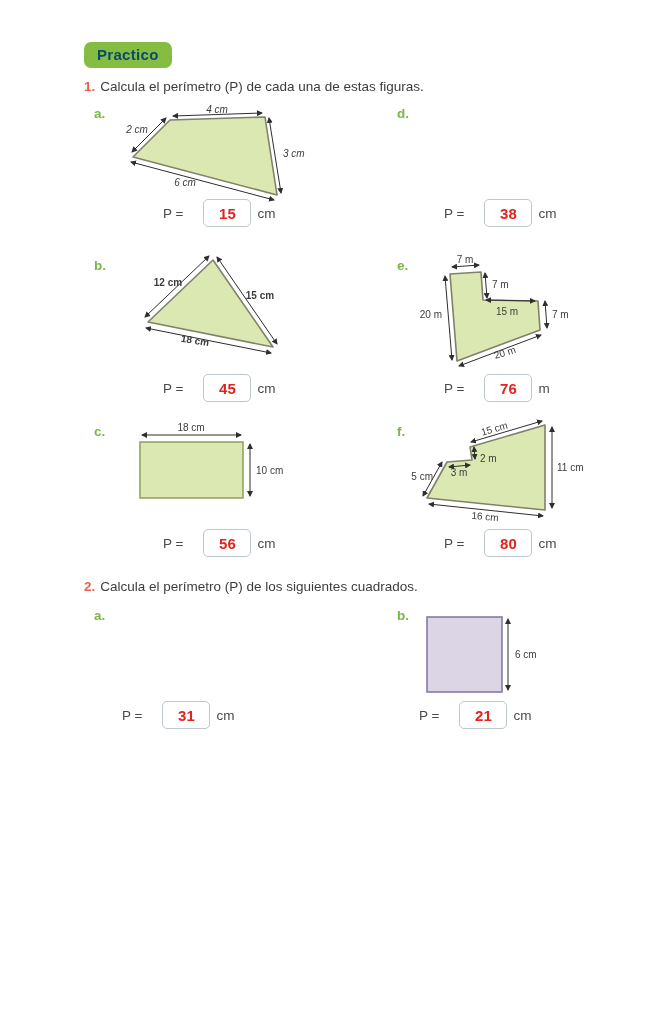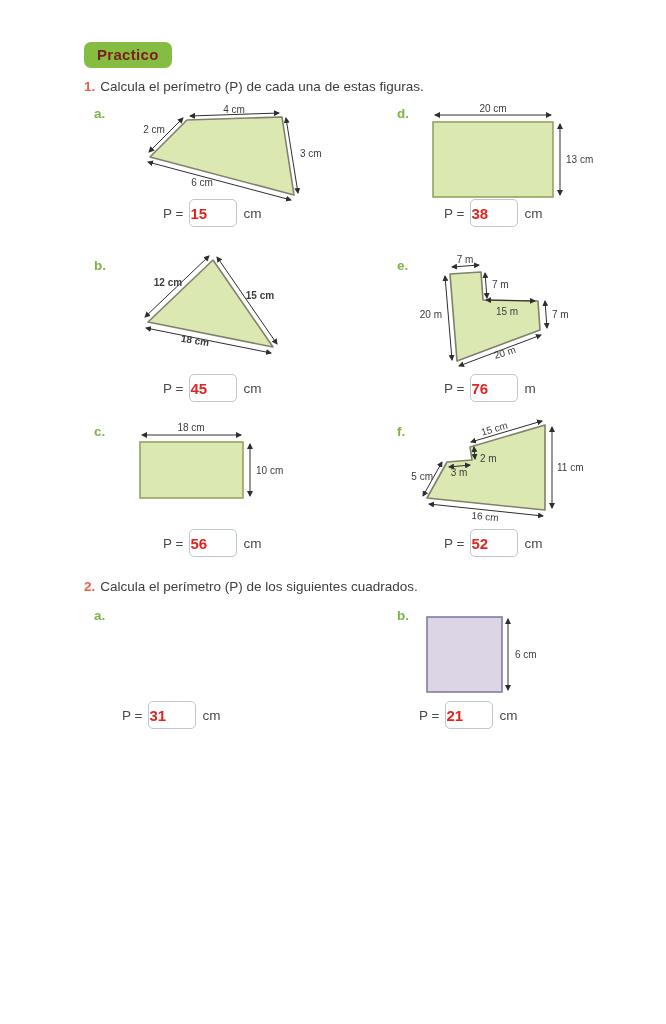--- a/index.html
+++ b/index.html
@@ -6,52 +6,52 @@
     --badge-green:#84bd42; --letter-green:#7ab648; --number-orange:#e8604c;
     --body-text:#3d3d3d; --dim-text:#3c3c3c; --answer-red:#e0241e;
     --box-border:#bcc8ce; --shape-fill:#dce8b2; --shape-stroke:#80806d;
     --rect-stroke:#95a35f; --square-fill:#dcd5e6; --square-stroke:#857ba1;
     --dim-line:#2e2e2e;
   }
   html,body{margin:0;padding:0;background:#fff;}
   .page{position:relative;width:666px;height:1024px;background:#fff;
         font-family:"Liberation Sans",sans-serif;overflow:hidden;}
   .badge{position:absolute;left:84px;top:42px;background:var(--badge-green);
-         color:#7f1d1d;font-size:15px;font-weight:bold;padding:4px 13px 5px;
+         color:#0c4a6e;font-size:15px;font-weight:bold;padding:4px 13px 5px;
          border-radius:7px;letter-spacing:.3px;}
   .instr{position:absolute;display:flex;gap:5px;font-size:13.5px;color:var(--body-text);}
   .instr .num{color:var(--number-orange);font-weight:bold;}
   .fig-label{position:absolute;font-weight:bold;font-size:13.5px;color:var(--letter-green);}
   .fig{position:absolute;}
   .fig svg{display:block;overflow:visible;}
   text.dim{font-family:"Liberation Sans",sans-serif;font-size:10px;fill:var(--dim-text);}
   .prow{position:absolute;display:flex;align-items:center;gap:6px;
         font-size:13.5px;color:#4a4a4a;}
   .abox{width:46px;height:26px;border:1.6px solid var(--box-border);border-radius:5px;
-        display:flex;align-items:center;background:#fff;}
+        display:flex;align-items:center;justify-content:center;background:#fff;margin-left:14px;}
   .abox span{color:var(--answer-red);font-weight:bold;font-size:15px;}
   .dl{stroke:var(--dim-line);stroke-width:1;}
   .poly{fill:var(--shape-fill);stroke:var(--shape-stroke);stroke-width:1.6;stroke-linejoin:round;}
   .grect{fill:var(--shape-fill);stroke:var(--rect-stroke);stroke-width:1.6;}
   .prect{fill:var(--square-fill);stroke:var(--square-stroke);stroke-width:1.6;}
 </style>
 </head>
 <body>
 
 <div class="page">
 
   <div class="badge">Practico</div>
 
   <div class="instr" style="left:84px;top:79px;">
     <span class="num">1.</span>
     <span>Calcula el perímetro (P) de cada una de estas figuras.</span>
   </div>
 
   <div class="fig-label" style="left:94px;top:106px;">a.</div>
-  <div class="fig" style="left:102px;top:106px;">
+  <div class="fig" style="left:85px;top:106px;font-style:italic;">
     <svg width="230" height="96">
       <defs>
           <marker id="ka" viewBox="0 0 6 6" markerWidth="6" markerHeight="6" refX="5" refY="3" orient="auto-start-reverse">
             <path d="M0,0L6,3L0,6Z" fill="#2e2e2e"></path>
           </marker>
         </defs>
       <polygon class="poly" points="85,14 180,11 192,89 48,51"></polygon>
       <line class="dl" x1="88" y1="10" x2="177" y2="7" marker-start="url(#ka)" marker-end="url(#ka)"></line>
       <line class="dl" x1="81" y1="12" x2="47" y2="46" marker-start="url(#ka)" marker-end="url(#ka)"></line>
       <line class="dl" x1="184" y1="12" x2="196" y2="87" marker-start="url(#ka)" marker-end="url(#ka)"></line>
@@ -64,34 +64,20 @@
   </div>
   <div class="prow" style="left:163px;top:199px;">
     <span>P =</span>
     <div class="abox">
         <span>15</span>
       </div>
     <span>cm</span>
   </div>
 
   <div class="fig-label" style="left:397px;top:106px;">d.</div>
-  <div class="fig" style="left:395px;top:104px;">
-    <svg width="230" height="100">
-      <defs>
-          <marker id="kd" viewBox="0 0 6 6" markerWidth="6" markerHeight="6" refX="5" refY="3" orient="auto-start-reverse">
-            <path d="M0,0L6,3L0,6Z" fill="#2e2e2e"></path>
-          </marker>
-        </defs>
-      <rect class="grect" x="38" y="18" width="120" height="75"></rect>
-      <line class="dl" x1="40" y1="11" x2="156" y2="11" marker-start="url(#kd)" marker-end="url(#kd)"></line>
-      <line class="dl" x1="165" y1="20" x2="165" y2="91" marker-start="url(#kd)" marker-end="url(#kd)"></line>
-      <text class="dim" x="98" y="8" text-anchor="middle">20 cm</text>
-      <text class="dim" x="171" y="59" text-anchor="start">13 cm</text>
-    </svg>
-  </div>
   <div class="prow" style="left:444px;top:199px;">
     <span>P =</span>
     <div class="abox">
         <span>38</span>
       </div>
     <span>cm</span>
   </div>
 
   <div class="fig-label" style="left:94px;top:258px;">b.</div>
   <div class="fig" style="left:85px;top:255px;font-weight:bold;">
@@ -191,21 +177,21 @@
       <text class="dim" x="85" y="44" text-anchor="start">2 m</text>
       <text class="dim" x="64" y="58" text-anchor="middle">3 m</text>
       <text class="dim" x="38" y="62" text-anchor="end">5 cm</text>
       <text class="dim" x="90" y="102" text-anchor="middle" transform="rotate(5 90 100)">16 cm</text>
       <text class="dim" x="162" y="53" text-anchor="start">11 cm</text>
     </svg>
   </div>
   <div class="prow" style="left:444px;top:529px;">
     <span>P =</span>
     <div class="abox">
-        <span>52</span>
+        <span>80</span>
       </div>
     <span>cm</span>
   </div>
 
   <div class="instr" style="left:84px;top:579px;">
     <span class="num">2.</span>
     <span>Calcula el perímetro (P) de los siguientes cuadrados.</span>
   </div>
 
   <div class="fig-label" style="left:94px;top:608px;">a.</div>

